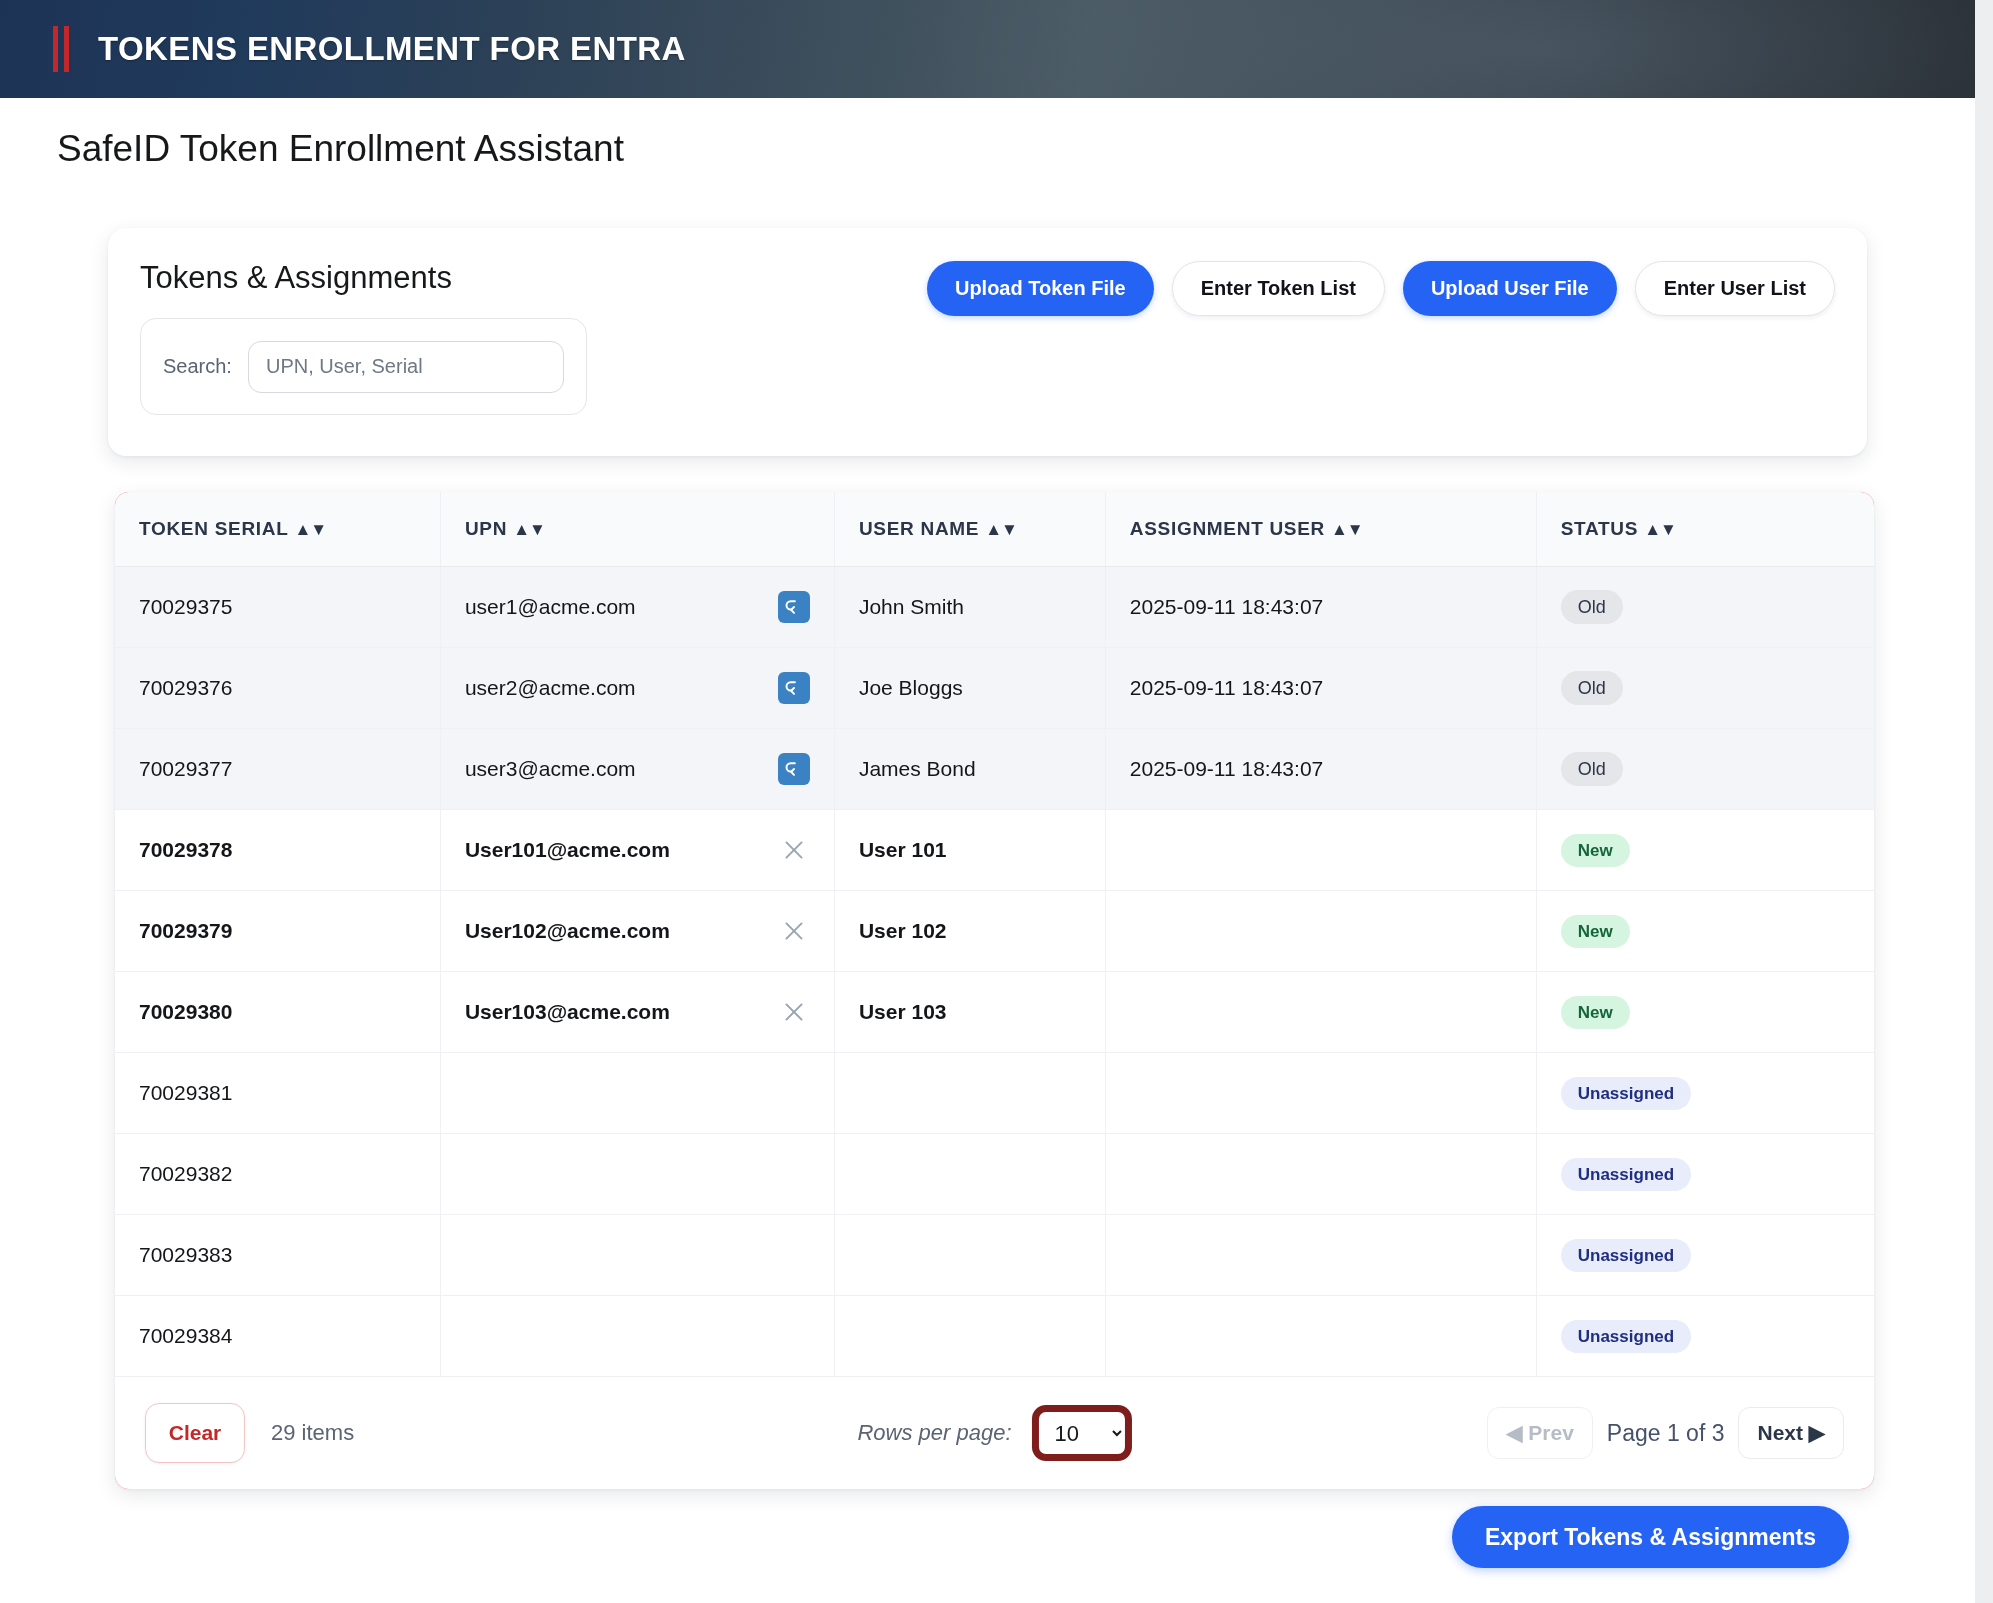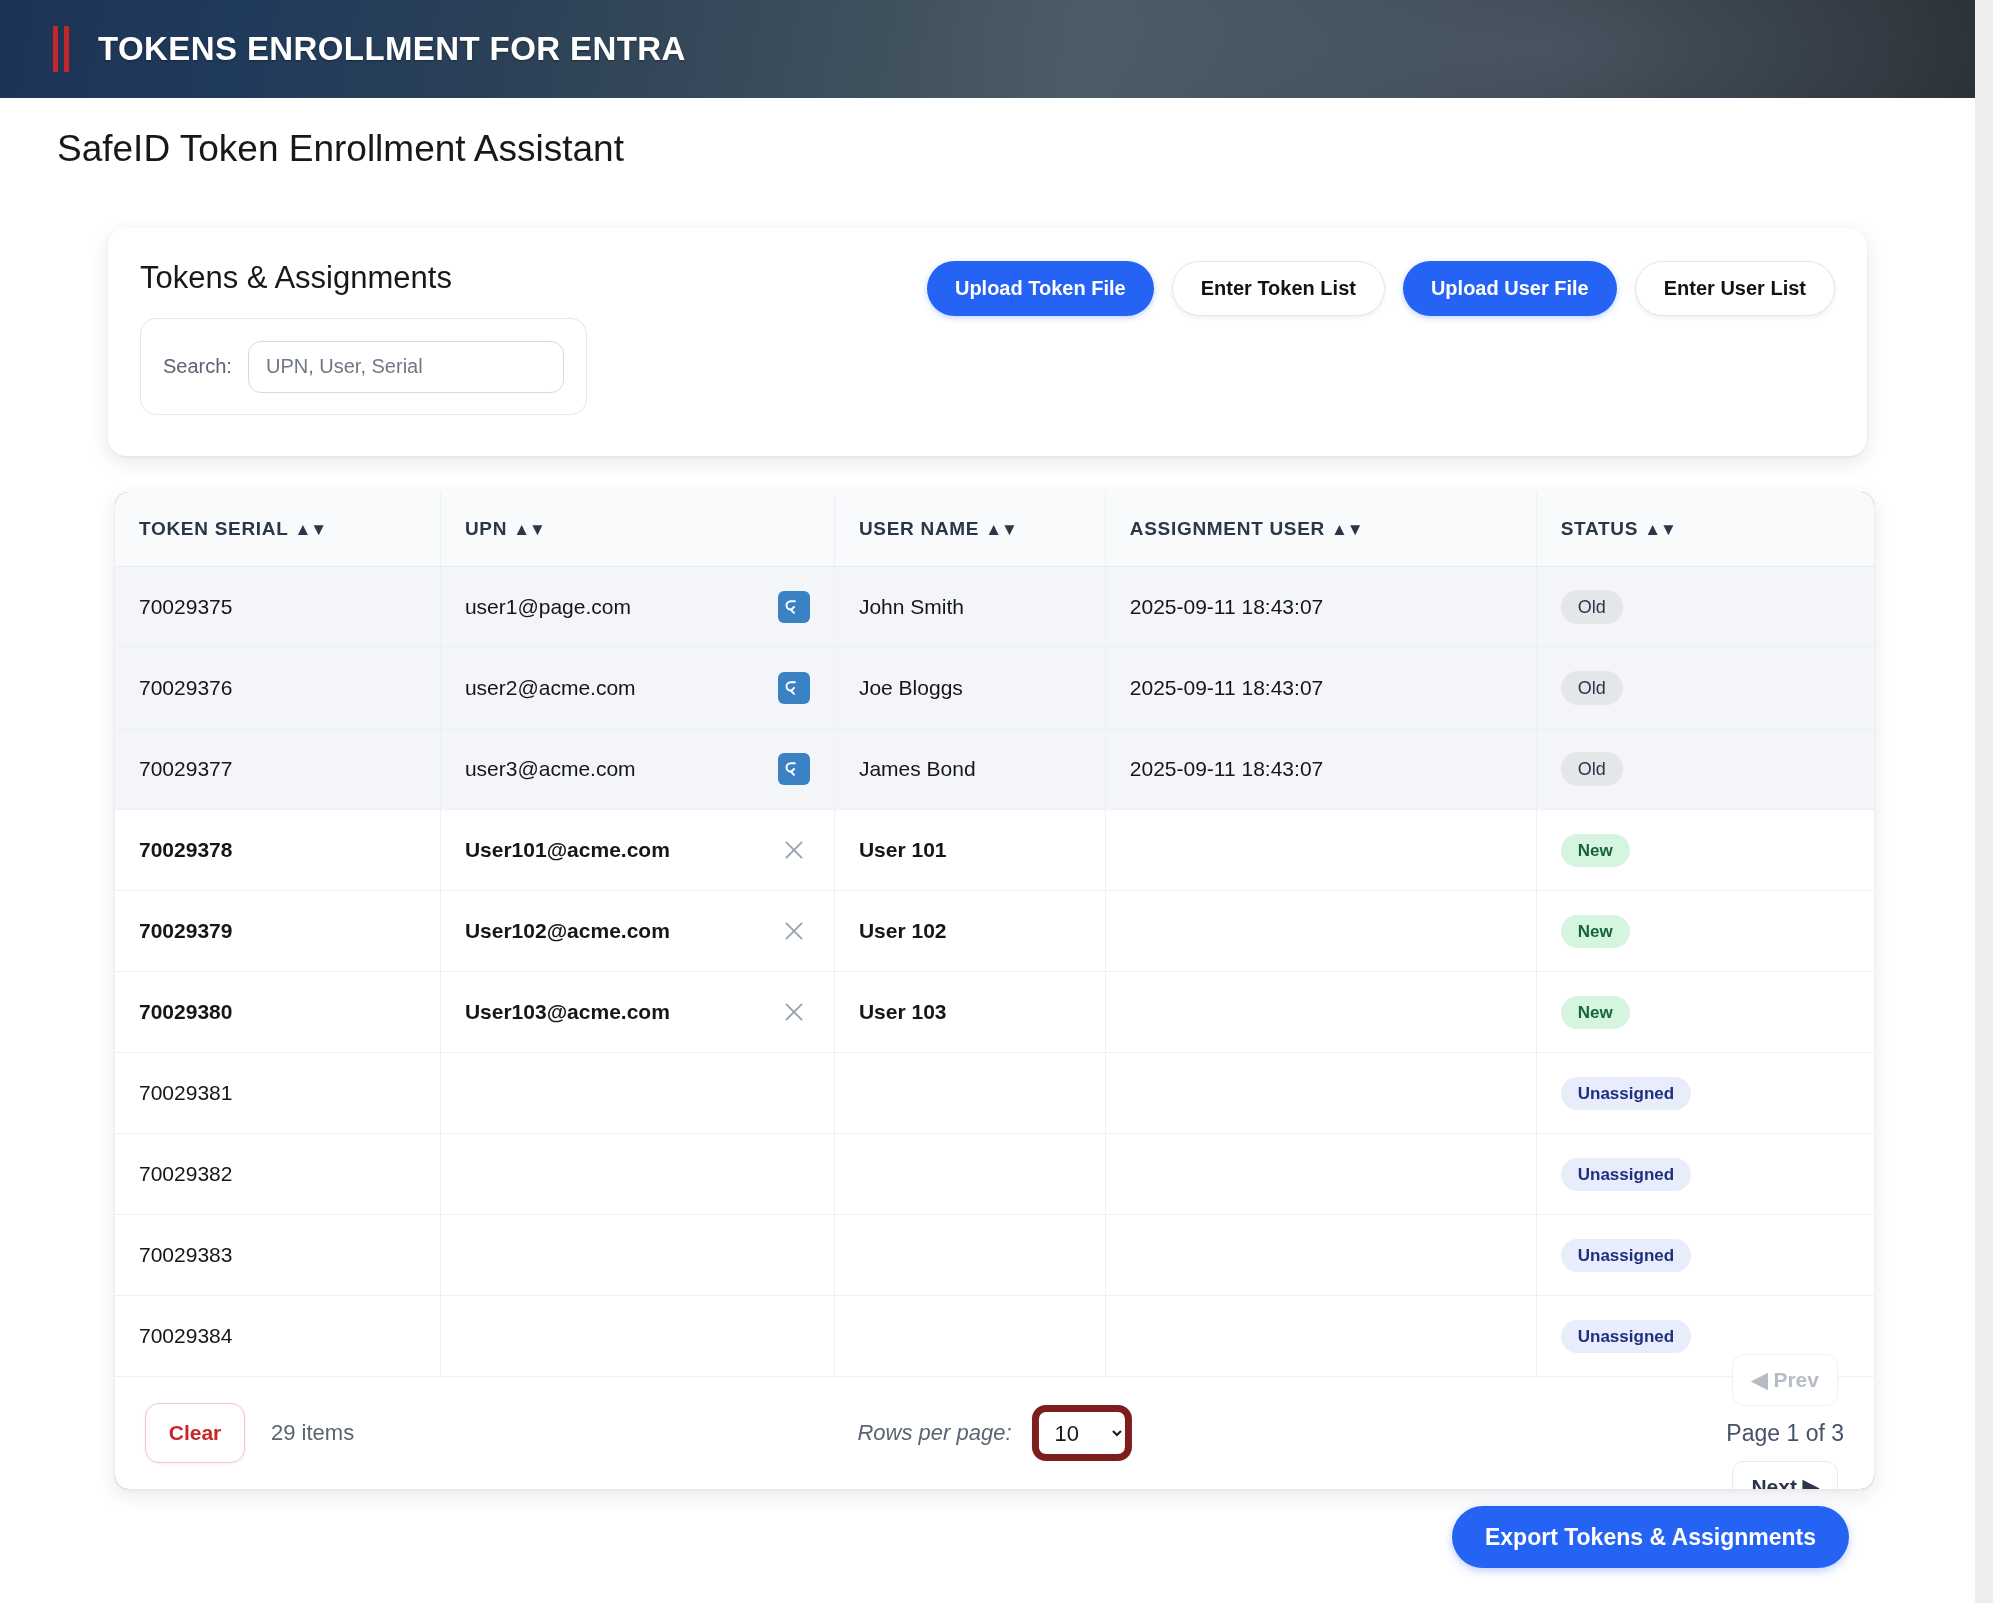--- a/index.html
+++ b/index.html
@@ -266,21 +266,20 @@
     color: #15181c;
     font-family: "Liberation Sans", sans-serif;
     padding: 0 12px;
     cursor: pointer;
   }
   .pager {
     margin-left: auto;
     display: flex;
     align-items: center;
     gap: 14px;
-    flex-direction: column;
   }
   .pg-btn {
     height: 52px;
     border-radius: 12px;
     border: 1px solid #e8ebef;
     background: #ffffff;
     font-size: 21px;
     font-weight: bold;
     padding: 0 18px;
     cursor: pointer;
@@ -358,21 +357,21 @@
             <th><span>USER NAME</span><span class="sort-arrows">▲▼</span></th>
             <th><span>ASSIGNMENT USER</span><span class="sort-arrows">▲▼</span></th>
             <th><span>STATUS</span><span class="sort-arrows">▲▼</span></th>
           </tr>
         </thead>
         <tbody id="tokens-tbody">
             <tr class="row-old">
               <td>70029375</td>
               <td>
                 <span class="upn-cell">
-                  <span class="upn-text">user1@page.com</span>
+                  <span class="upn-text">user1@acme.com</span>
                   <span class="icon-revert">
                     <svg width="20" height="20" viewBox="0 0 24 24" fill="none" stroke="#ffffff" stroke-width="2.4" stroke-linecap="round" stroke-linejoin="round">
                       <path d="M13 5H8a5 5 0 0 0 0 10h1"></path>
                       <polyline points="12 12 8.5 15.5 12 19"></polyline>
                     </svg>
                   </span>
                 </span>
               </td>
               <td>John Smith</td>
               <td>2025-09-11 18:43:07</td>

